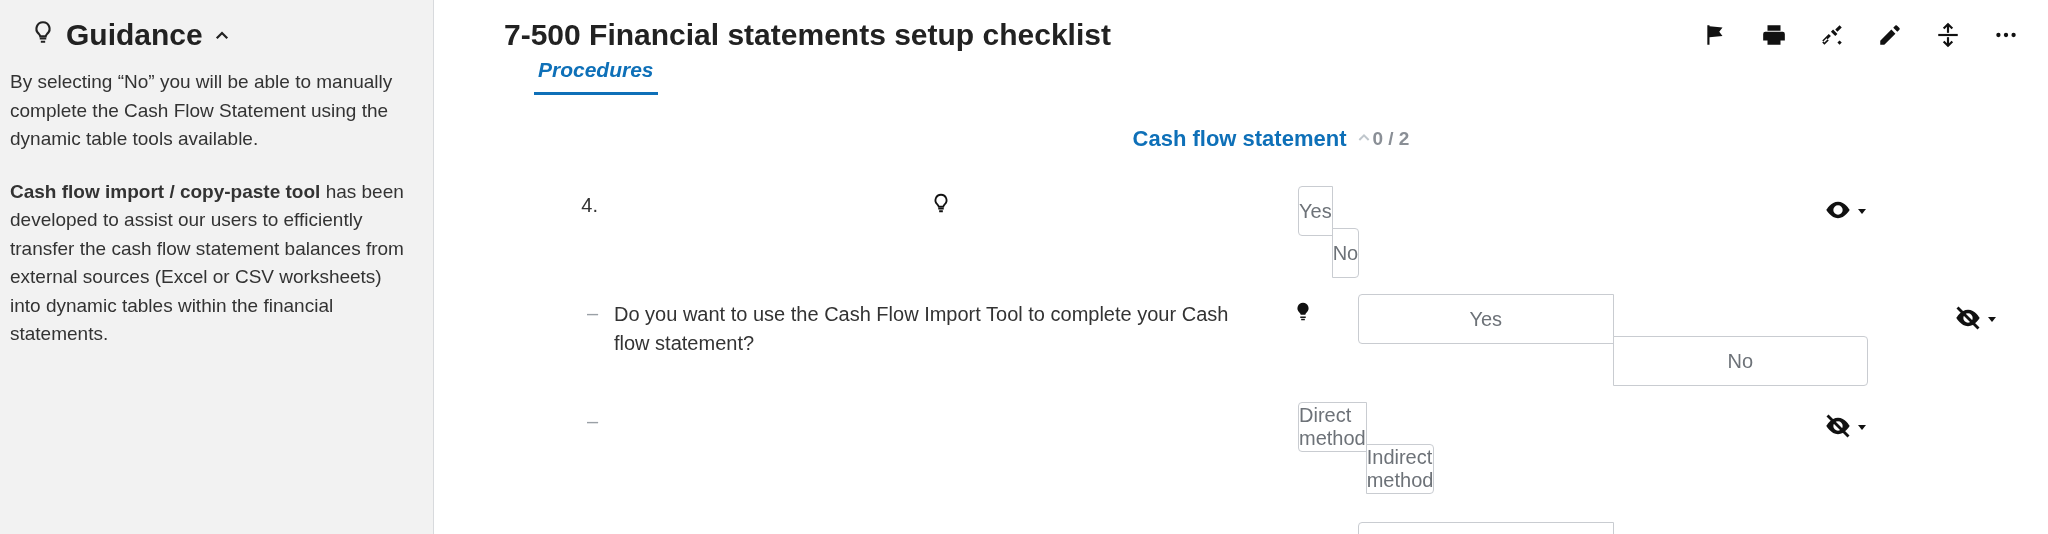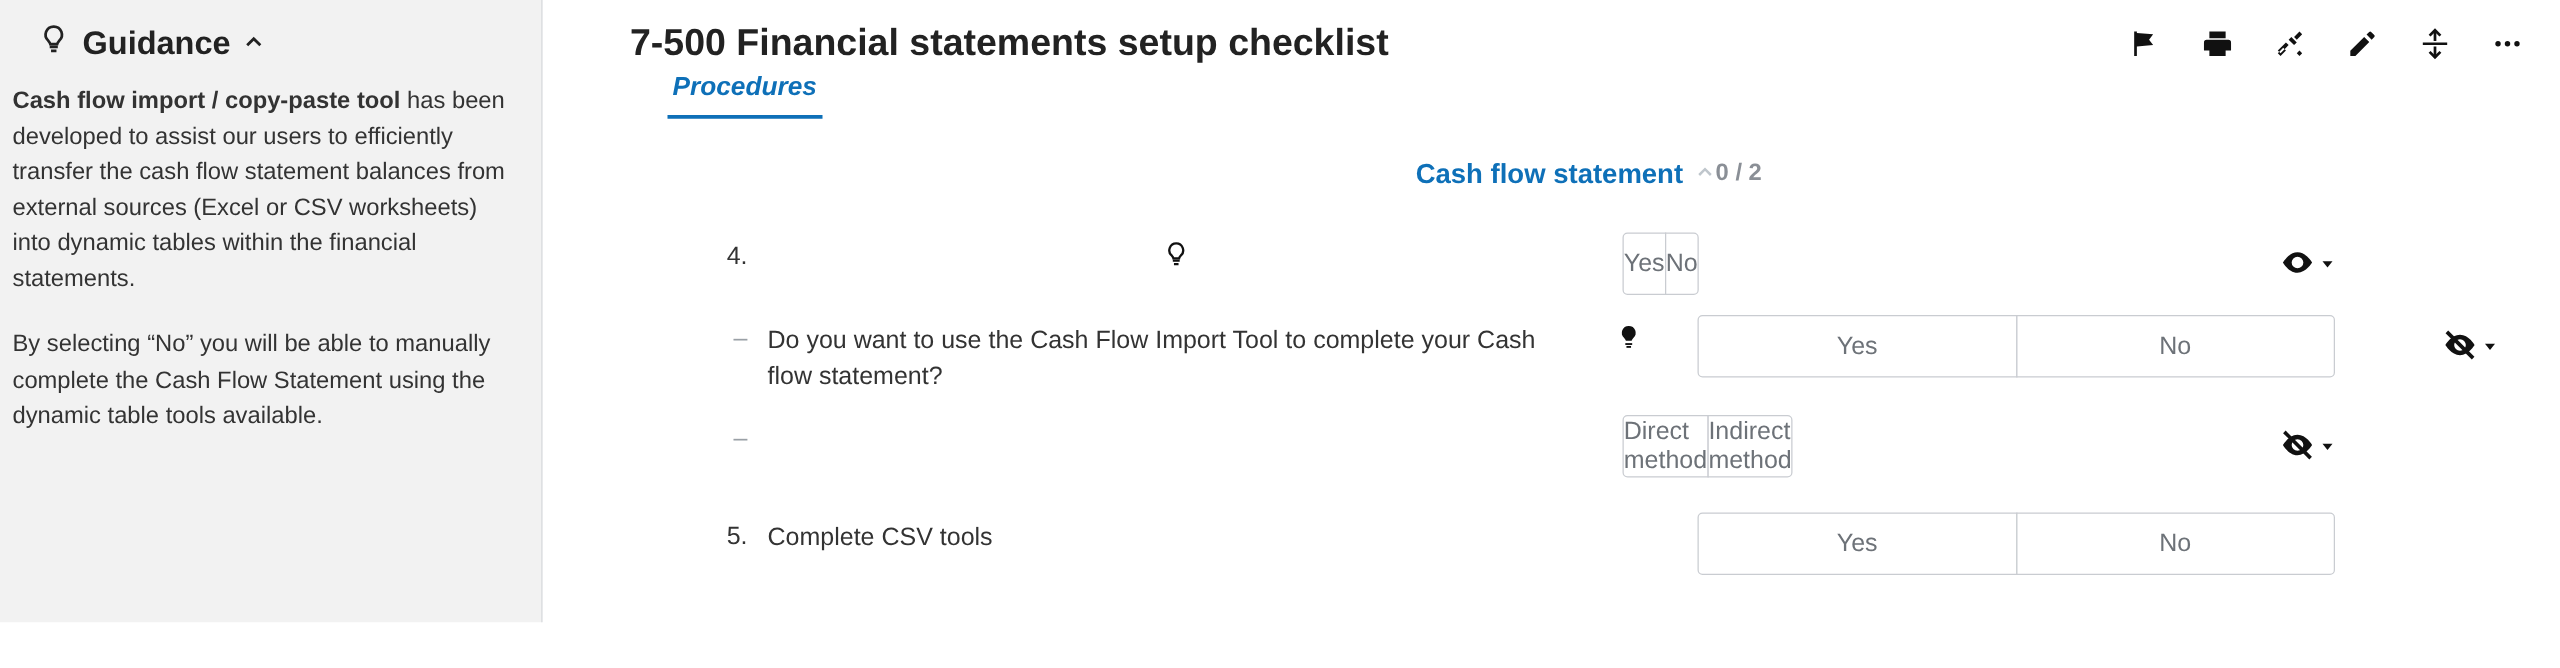--- a/index.html
+++ b/index.html
@@ -29,21 +29,21 @@
     width: 434px;
     flex: 0 0 434px;
     background: var(--panel-bg);
     border-right: 1px solid var(--border);
     padding: 14px 20px 30px 10px;
   }
   .guidance-header {
     display: flex;
     align-items: center;
     gap: 10px;
-    font-size: 26px;
+    font-size: 30px;
     font-weight: 700;
     color: var(--text-dark);
     padding: 4px 0 16px 20px;
     cursor: pointer;
   }
   .guidance-header .lb-icon svg { width: 26px; height: 26px; }
   .guidance-header .chev-icon svg { width: 18px; height: 18px; }
   .guidance-body {
     font-size: 19px;
     line-height: 1.5;
@@ -165,21 +165,21 @@
     background: #fff;
     color: var(--btn-text);
     font-size: 20px;
     display: flex;
     align-items: center;
     justify-content: center;
     cursor: pointer;
     user-select: none;
     margin-left: 20px;
   }
-  .btn + .btn { margin-left: -1px; }
+  .btn + .btn { margin-left: -1px; margin-top: 42px; }
   .btn:first-child { border-top-left-radius: 4px; border-bottom-left-radius: 4px; }
   .btn:last-child  { border-top-right-radius: 4px; border-bottom-right-radius: 4px; }
 
   .vis-cell {
     display: flex;
     align-items: center;
     justify-content: flex-end;
     gap: 6px;
     padding-top: 10px;
   }
@@ -208,24 +208,24 @@
         </svg>
       </span>
       <span>Guidance</span>
       <span class="chev-icon">
         <svg viewBox="0 0 24 24" fill="none" stroke="#222" stroke-width="3">
           <polyline points="5 15 12 8 19 15"></polyline>
         </svg>
       </span>
     </div>
     <div class="guidance-body">
+      <p>By selecting “No” you will be able to manually complete the Cash Flow Statement using the dynamic table tools available.</p>
       <p>
         <strong>Cash flow import / copy-paste tool</strong><span> has been developed to assist our users to efficiently transfer the cash flow statement balances from external sources (Excel or CSV worksheets) into dynamic tables within the financial statements.</span>
       </p>
-      <p>By selecting “No” you will be able to manually complete the Cash Flow Statement using the dynamic table tools available.</p>
     </div>
   </aside>
 
   <main class="main">
     <div class="page-header">
       <div class="page-title">7-500 Financial statements setup checklist</div>
       <div class="toolbar">
         <span class="tb-btn">
           <svg viewBox="0 0 24 24" fill="#111">
               <path d="M4 3v18h2v-7l12-1-3-4 3-4-12-1V3z"></path>

